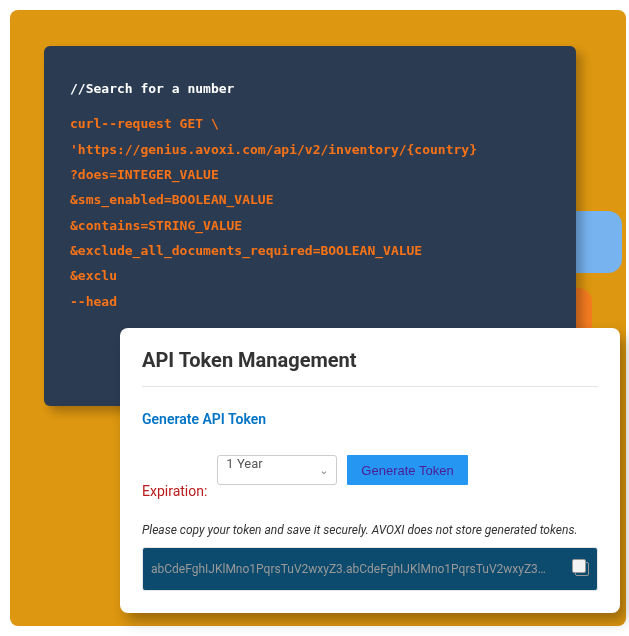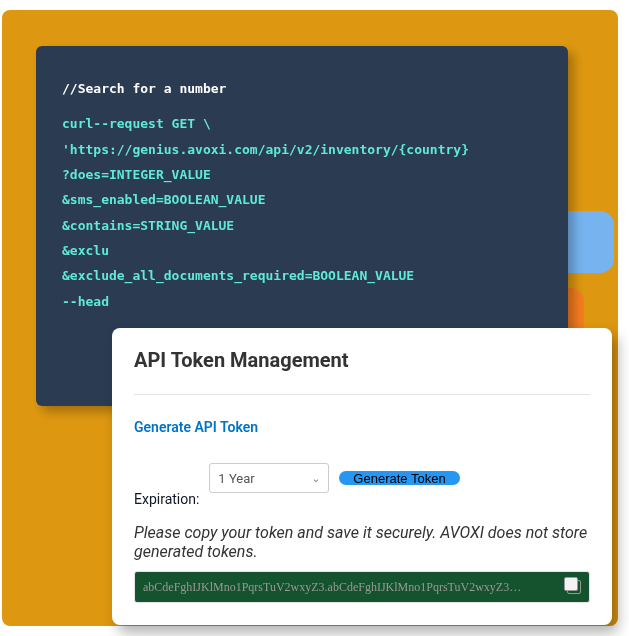--- a/index.html
+++ b/index.html
@@ -6,21 +6,21 @@
     body {
       width: 629px;
       height: 636px;
       background: #fff;
       font-family: -apple-system, BlinkMacSystemFont, "Segoe UI", Roboto, sans-serif;
       overflow: hidden;
       position: relative;
     }
     .canvas {
       position: absolute;
-      left: 2px;
+      left: 10px;
       top: 10px;
       width: 616px;
       height: 616px;
       background: #dd9710;
       border-radius: 8px;
     }
     
     .deco-blue {
       position: absolute;
       right: 4px;
@@ -60,110 +60,109 @@
       padding: 30px 26px;
       color: #fff;
       font-family: "Menlo", "Consolas", monospace;
       font-size: 13px;
       line-height: 1.95;
       box-shadow: 6px 6px 10px rgba(0,0,0,0.25);
       overflow: hidden;
       white-space: nowrap;
     }
     .code-comment { color: #ffffff; font-weight: 600; }
-    .code-line { color: #5eead4; font-weight: 600; }
+    .code-line { color: #f97316; font-weight: 600; }
     .code-line.indent { padding-left: 40px; }
     
     .token-card {
       position: absolute;
       left: 110px;
       top: 318px;
       width: 500px;
       background: #fff;
       border-radius: 8px;
       box-shadow: 6px 8px 14px rgba(0,0,0,0.3);
       padding: 20px 22px 22px;
     }
     .token-title {
       font-size: 20px;
       font-weight: 700;
       color: #333;
-      padding-bottom: 22px;
+      padding-bottom: 14px;
       border-bottom: 1px solid #e4e4e4;
     }
     .generate-link {
       display: block;
       margin-top: 24px;
       font-size: 14px;
       font-weight: 600;
       color: #0073c6;
     }
     .form-row {
       display: flex;
       align-items: center;
       gap: 10px;
       margin-top: 14px;
     }
     .exp-label {
       font-size: 14px;
-      color: #0f172a;
+      color: #b91c1c;
       margin-top: 42px;
     }
     .select-wrap {
       position: relative;
       width: 120px;
       height: 30px;
       border: 1px solid #ccc;
       border-radius: 3px;
       background: #fff;
       display: flex;
-      align-items: center;
+      align-items: flex-start;
       padding: 0 8px;
       font-size: 13px;
       color: #555;
     }
     .select-wrap .chev {
       position: absolute;
       right: 8px;
       top: 50%;
       transform: translateY(-50%);
       font-size: 11px;
       color: #888;
     }
     .gen-btn {
-      height: 14px;
+      height: 30px;
       padding: 0 14px;
       background: #2596f1;
-      color: #000000;
+      color: #4c1d95;
       border: none;
-      border-radius: 8px;
+      border-radius: 1px;
       font-size: 13px;
       font-weight: 500;
       cursor: pointer;
     }
     .token-note {
-      margin-top: 16px;
-      font-size: 16px;
+      margin-top: 24px;
+      font-size: 12px;
       font-style: italic;
       color: #333;
     }
     .token-display {
       margin-top: 10px;
-      height: 32px;
-      background: #14532d;
+      height: 44px;
+      background: #0c4a6e;
       border: 1px solid #e6e6e6;
       border-radius: 3px;
       display: flex;
       align-items: center;
       padding: 0 8px;
       font-size: 12px;
       color: #999;
       overflow: hidden;
       position: relative;
-      font-family: Liberation Serif, serif;
     }
     .token-value {
       flex: 1;
       white-space: nowrap;
       overflow: hidden;
     }
     .copy-icon {
       width: 14px;
       height: 14px;
       border: 1.2px solid #999;
@@ -194,22 +193,22 @@
   <div class="deco-yellow"></div>
 
   <div class="code-panel">
     <div class="code-comment">//Search for a number</div>
     <div style="height:10px"></div>
     <div class="code-line">curl--request GET \</div>
     <div class="code-line">'https://genius.avoxi.com/api/v2/inventory/{country}</div>
     <div class="code-line">?does=INTEGER_VALUE</div>
     <div class="code-line">&amp;sms_enabled=BOOLEAN_VALUE</div>
     <div class="code-line">&amp;contains=STRING_VALUE</div>
+    <div class="code-line">&amp;exclude_all_documents_required=BOOLEAN_VALUE</div>
     <div class="code-line">&amp;exclu</div>
-    <div class="code-line">&amp;exclude_all_documents_required=BOOLEAN_VALUE</div>
     <div class="code-line">--head</div>
   </div>
 
   <div class="token-card">
     <div class="token-title">API Token Management</div>
     <a class="generate-link">Generate API Token</a>
     <div class="form-row">
       <span class="exp-label">Expiration:</span>
       <div class="select-wrap">
         <span>1 Year</span>

